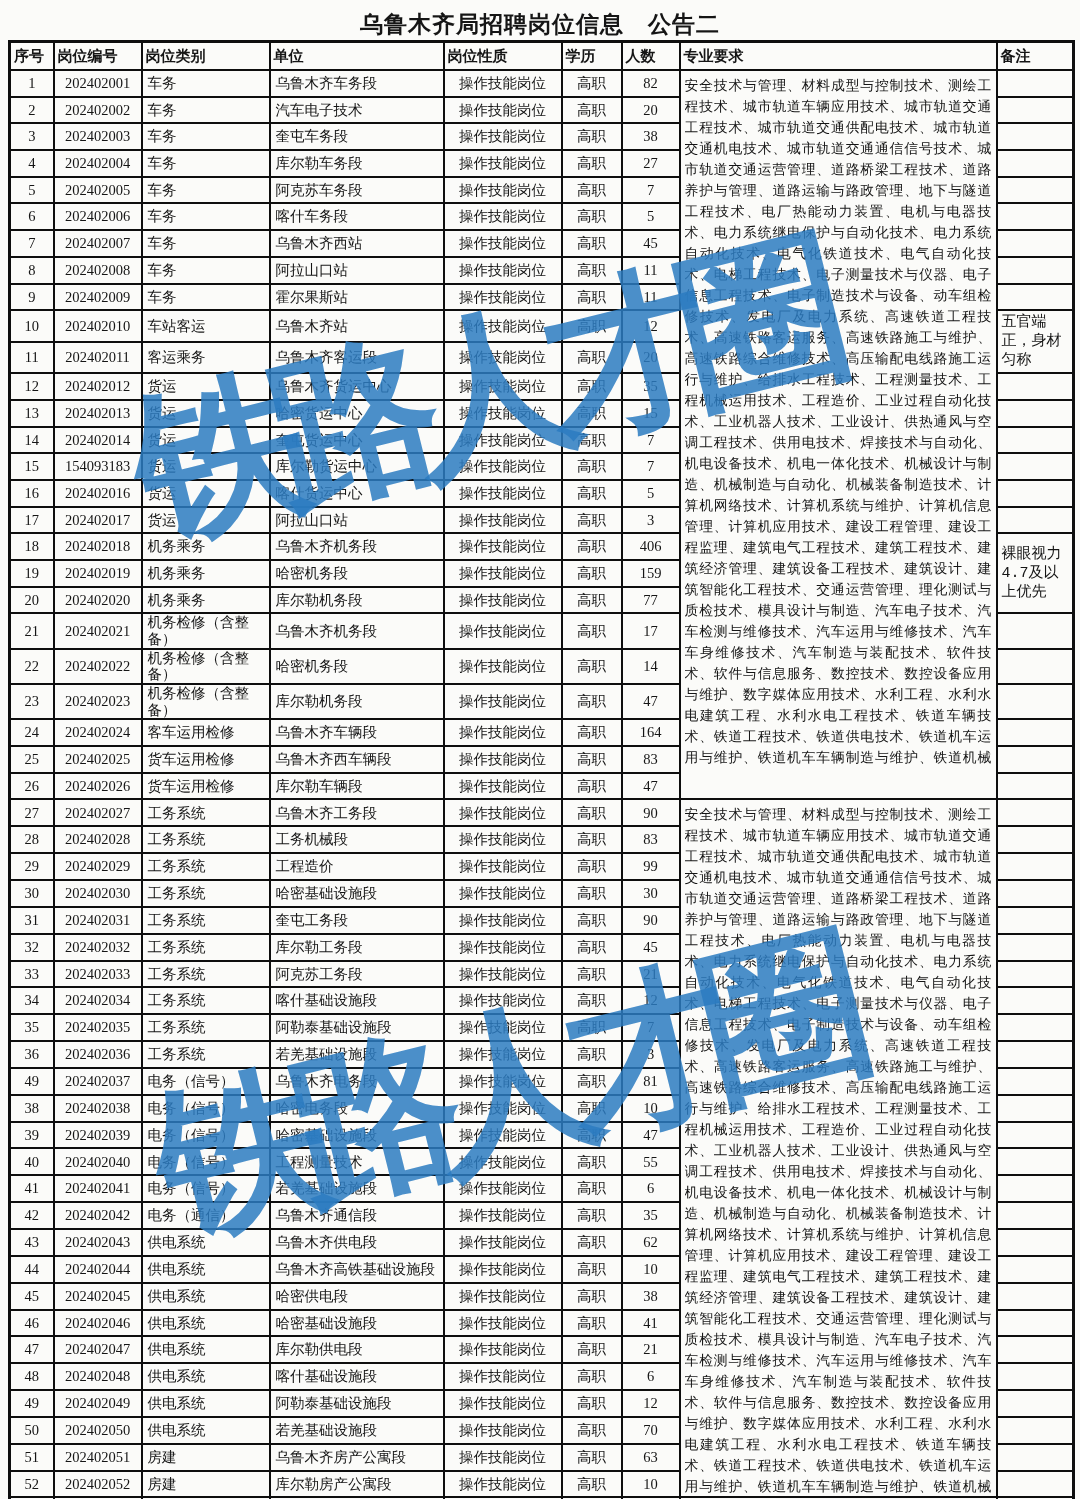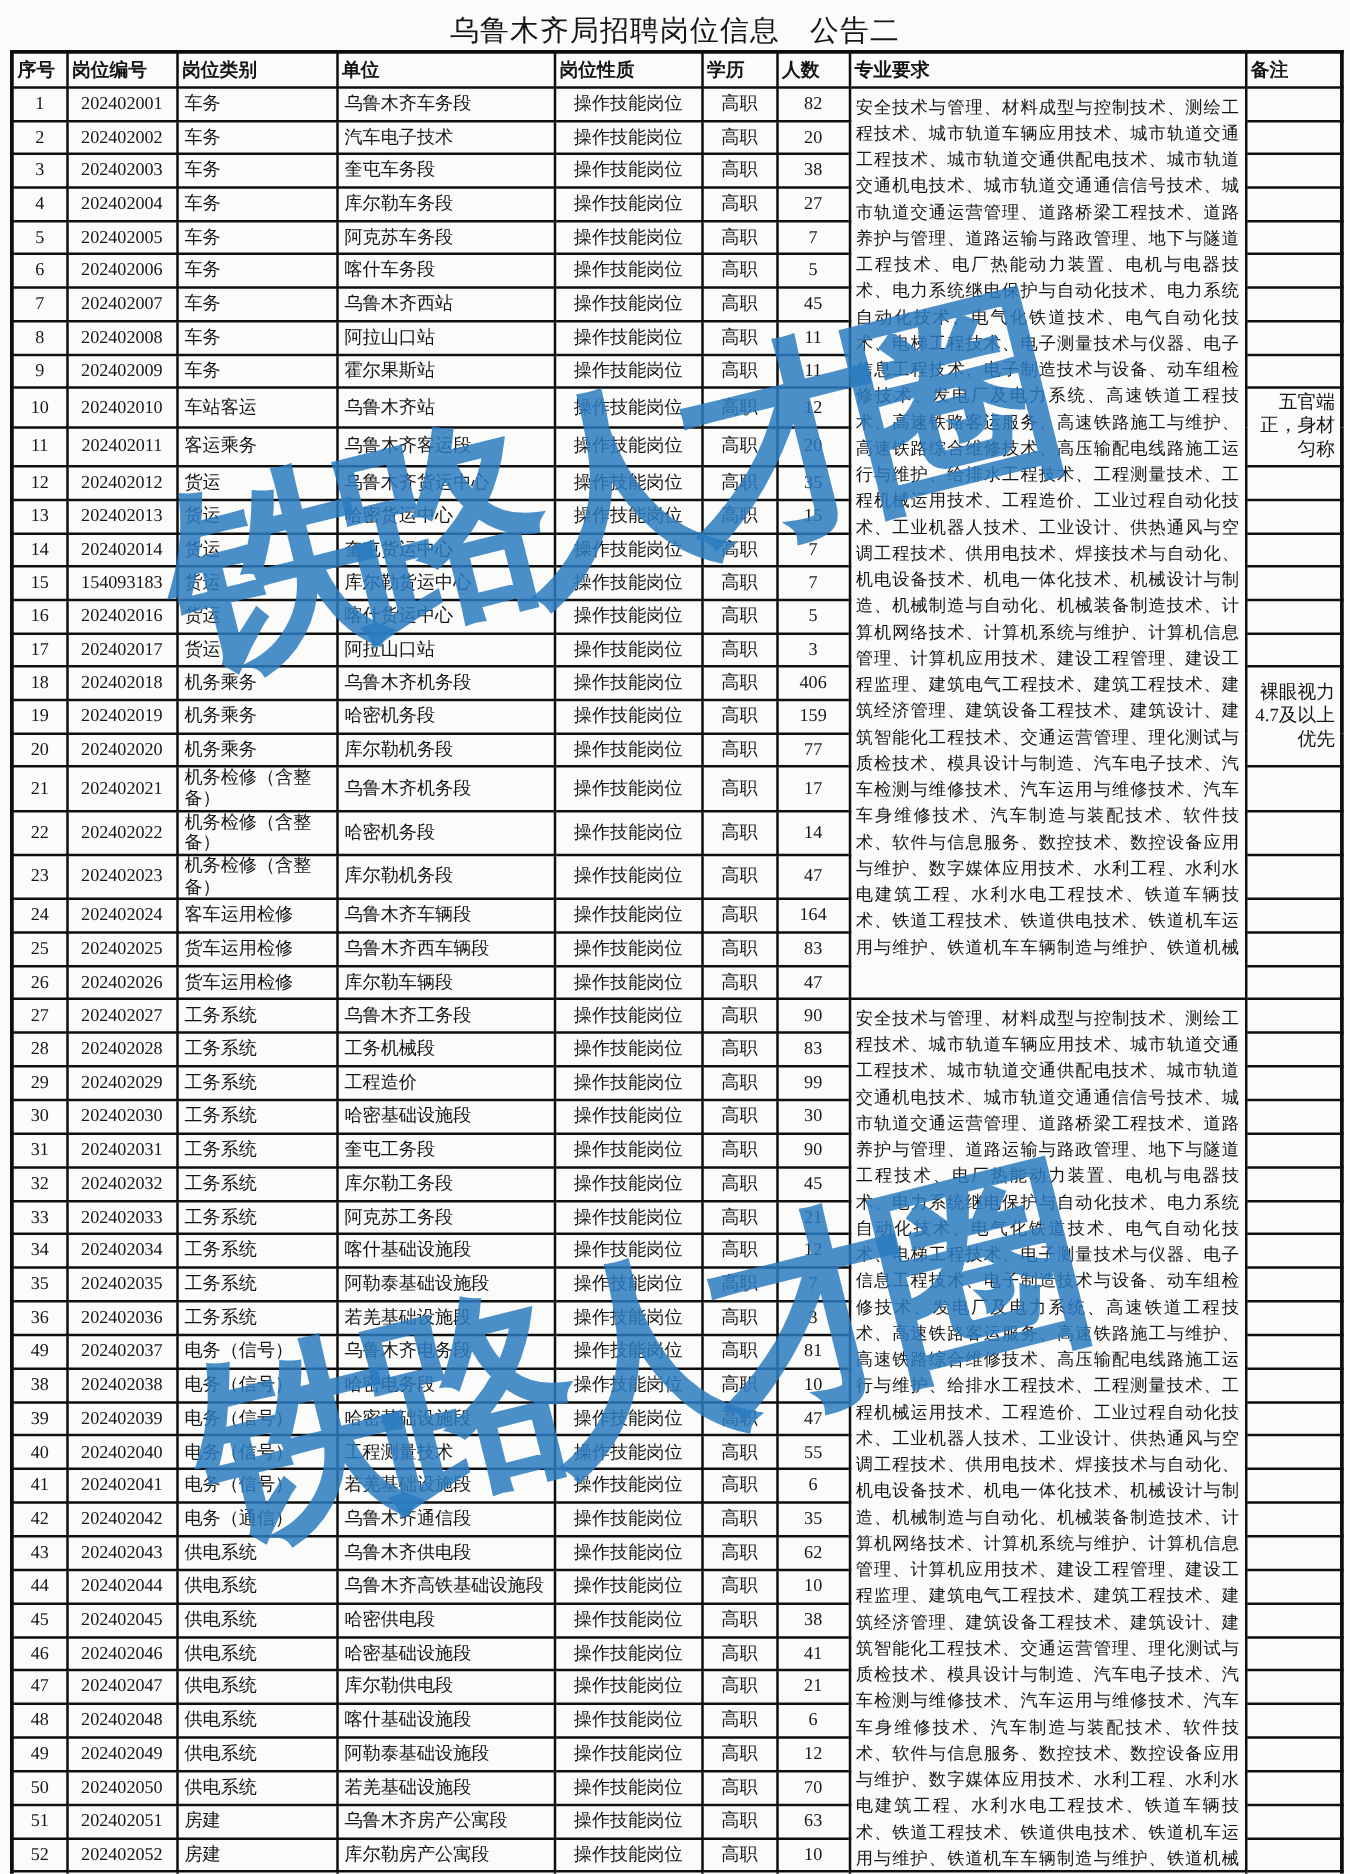--- a/index.html
+++ b/index.html
@@ -1,34 +1,34 @@
 <!DOCTYPE html>
 <html><head>
 <meta charset="utf-8">
 <style>
   html,body{margin:0;padding:0;}
   body{width:1080px;height:1499px;background:#fbfbf9;overflow:hidden;
        font-family:"Liberation Serif","DejaVu Serif",serif;color:#151515;}
   .page{position:relative;width:1080px;height:1499px;overflow:hidden;}
   .title{position:absolute;top:9px;left:0;width:100%;text-align:center;
-         font-size:23px;font-weight:normal;letter-spacing:1px;}
+         font-size:23px;font-weight:bold;letter-spacing:1px;}
   table.jobs{position:absolute;left:8px;top:40px;width:1064px;
              border-collapse:collapse;table-layout:fixed;
              border:3px solid #0e0e0e;background:transparent;}
   .jobs th,.jobs td{border:2px solid #0e0e0e;padding:0 3px;overflow:hidden;}
   .jobs th{height:26px;font-size:15px;font-weight:bold;text-align:left;}
   .jobs tr.data-row{height:26.7px;}
   .jobs td{font-size:14.5px;line-height:1.15;}
   .jobs td.c{text-align:center;}
   .jobs td.l{text-align:left;padding-left:5px;}
   .jobs td.req{vertical-align:top;padding:4px 4px 2px 4px;}
   .req-inner{height:690px;overflow:hidden;font-size:13.8px;line-height:21px;
              text-align:justify;letter-spacing:0.2px;}
   .jobs td.remark{vertical-align:middle;font-size:15px;line-height:19px;
-                  padding:2px 4px;text-align:right;}
+                  padding:2px 4px;text-align:left;font-family:Liberation Mono, monospace;}
   .jobs tr.total td{font-weight:bold;font-size:15px;}
   .wm{position:absolute;white-space:nowrap;pointer-events:none;z-index:5;
       font-family:"DejaVu Sans","Liberation Sans",sans-serif;font-weight:700;
       font-size:168px;letter-spacing:-28px;line-height:1;
       transform:rotate(-14deg);transform-origin:0 50%;}
   .wm1{left:138px;top:392px;}
   .wm2{left:160px;top:1088px;}
 </style>
 </head>
 <body>

